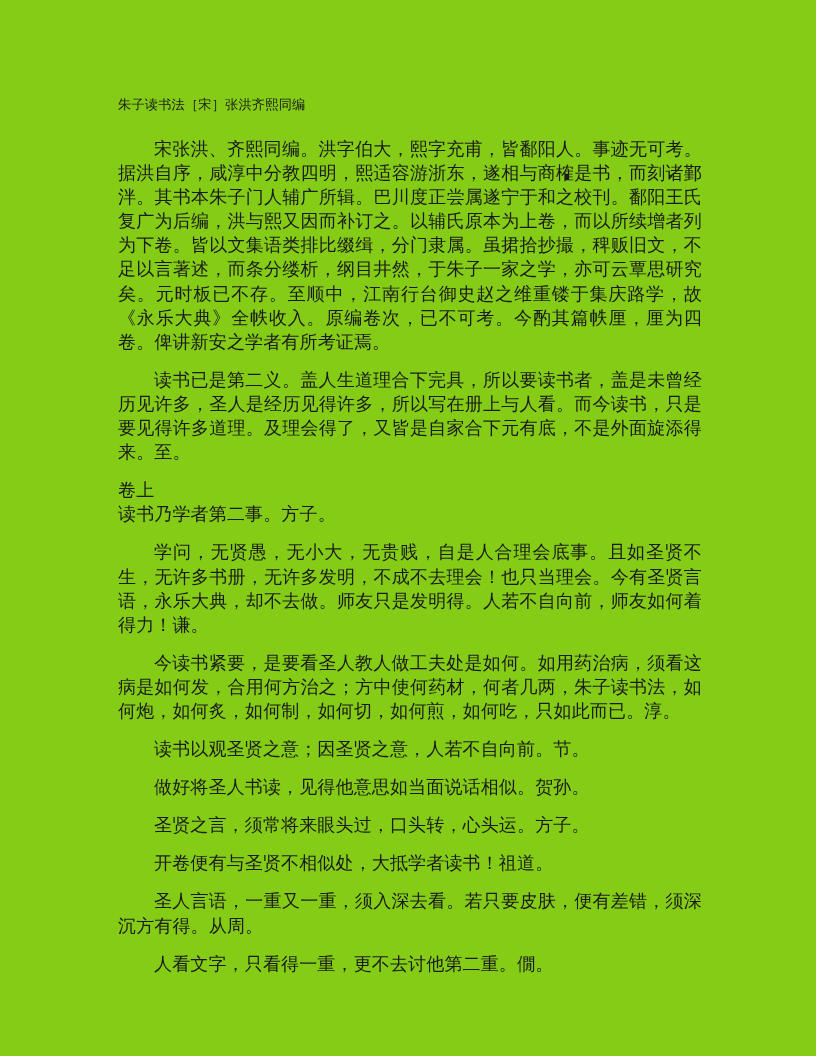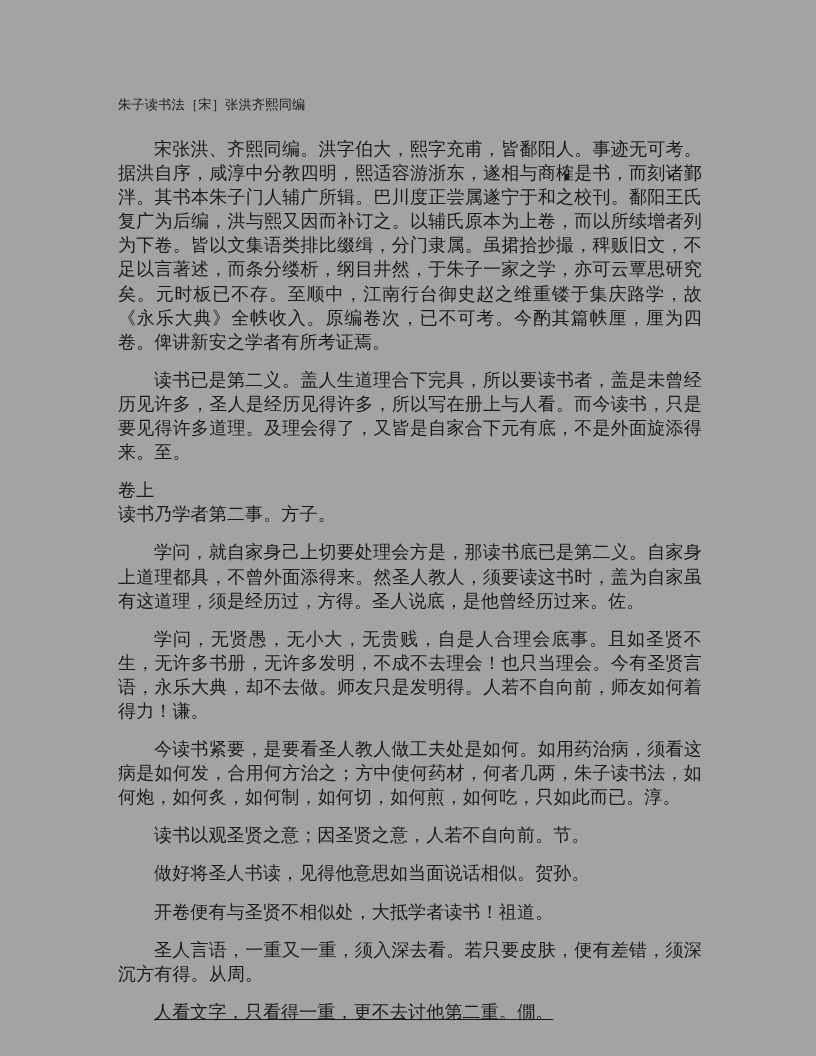--- a/index.html
+++ b/index.html
@@ -11,21 +11,21 @@
   body {
     font-family: "DejaVu Serif", "Liberation Serif", serif;
     color: #1a1a1a;
     -webkit-font-smoothing: antialiased;
   }
   .page {
     position: relative;
     width: 816px;
     height: 1056px;
     margin: 0 auto;
-    background: #a3a3a3;
+    background: #84cc16;
     overflow: hidden;
     box-sizing: border-box;
   }
   .text-column {
     position: absolute;
     left: 118px;
     top: 93px;
     width: 584px;
   }
   .doc-title {
@@ -41,21 +41,20 @@
     line-height: 24.1px;
     margin: 0 0 14px 0;
     text-align: justify;
     text-justify: inter-ideograph;
     letter-spacing: 0.15px;
     color: #1a1a1a;
     word-break: break-all;
   }
   .para:last-child {
     margin-bottom: 16px;
-    text-decoration: underline;
   }
   .para.indent {
     text-indent: 2em;
   }
   .para.block-lines {
     white-space: pre-line;
   }
 </style>
 </head>
 <body>
@@ -65,31 +64,31 @@
 
     <div class="doc-title">朱子读书法［宋］张洪齐熙同编</div>
 
     <p class="para indent">宋张洪、齐熙同编。洪字伯大，熙字充甫，皆鄱阳人。事迹无可考。据洪自序，咸淳中分教四明，熙适容游浙东，遂相与商榷是书，而刻诸鄞泮。其书本朱子门人辅广所辑。巴川度正尝属遂宁于和之校刊。鄱阳王氏复广为后编，洪与熙又因而补订之。以辅氏原本为上卷，而以所续增者列为下卷。皆以文集语类排比缀缉，分门隶属。虽捃拾抄撮，稗贩旧文，不足以言著述，而条分缕析，纲目井然，于朱子一家之学，亦可云覃思研究矣。元时板已不存。至顺中，江南行台御史赵之维重镂于集庆路学，故《永乐大典》全帙收入。原编卷次，已不可考。今酌其篇帙厘，厘为四卷。俾讲新安之学者有所考证焉。</p>
 
     <p class="para indent">读书已是第二义。盖人生道理合下完具，所以要读书者，盖是未曾经历见许多，圣人是经历见得许多，所以写在册上与人看。而今读书，只是要见得许多道理。及理会得了，又皆是自家合下元有底，不是外面旋添得来。至。</p>
 
     <p class="para block-lines">卷上
 读书乃学者第二事。方子。</p>
 
-    <p class="para indent">学问，就自家身己上切要处理会方是，那读书底已是第二义。自家身上道理都具，不曾外面添得来。然圣人教人，须要读这书时，盖为自家虽有这道理，须是经历过，方得。圣人说底，是他曾经历过来。佐。</p>
 
     <p class="para indent">学问，无贤愚，无小大，无贵贱，自是人合理会底事。且如圣贤不生，无许多书册，无许多发明，不成不去理会！也只当理会。今有圣贤言语，永乐大典，却不去做。师友只是发明得。人若不自向前，师友如何着得力！谦。</p>
 
 
     <p class="para indent">今读书紧要，是要看圣人教人做工夫处是如何。如用药治病，须看这病是如何发，合用何方治之；方中使何药材，何者几两，朱子读书法，如何炮，如何炙，如何制，如何切，如何煎，如何吃，只如此而已。淳。</p>
 
     <p class="para indent">读书以观圣贤之意；因圣贤之意，人若不自向前。节。</p>
 
     <p class="para indent">做好将圣人书读，见得他意思如当面说话相似。贺孙。</p>
 
+    <p class="para indent">圣贤之言，须常将来眼头过，口头转，心头运。方子。</p>
 
     <p class="para indent">开卷便有与圣贤不相似处，大抵学者读书！祖道。</p>
 
     <p class="para indent">圣人言语，一重又一重，须入深去看。若只要皮肤，便有差错，须深沉方有得。从周。</p>
 
     <p class="para indent">人看文字，只看得一重，更不去讨他第二重。僩。</p>
 
   </div>
 </div>
 

